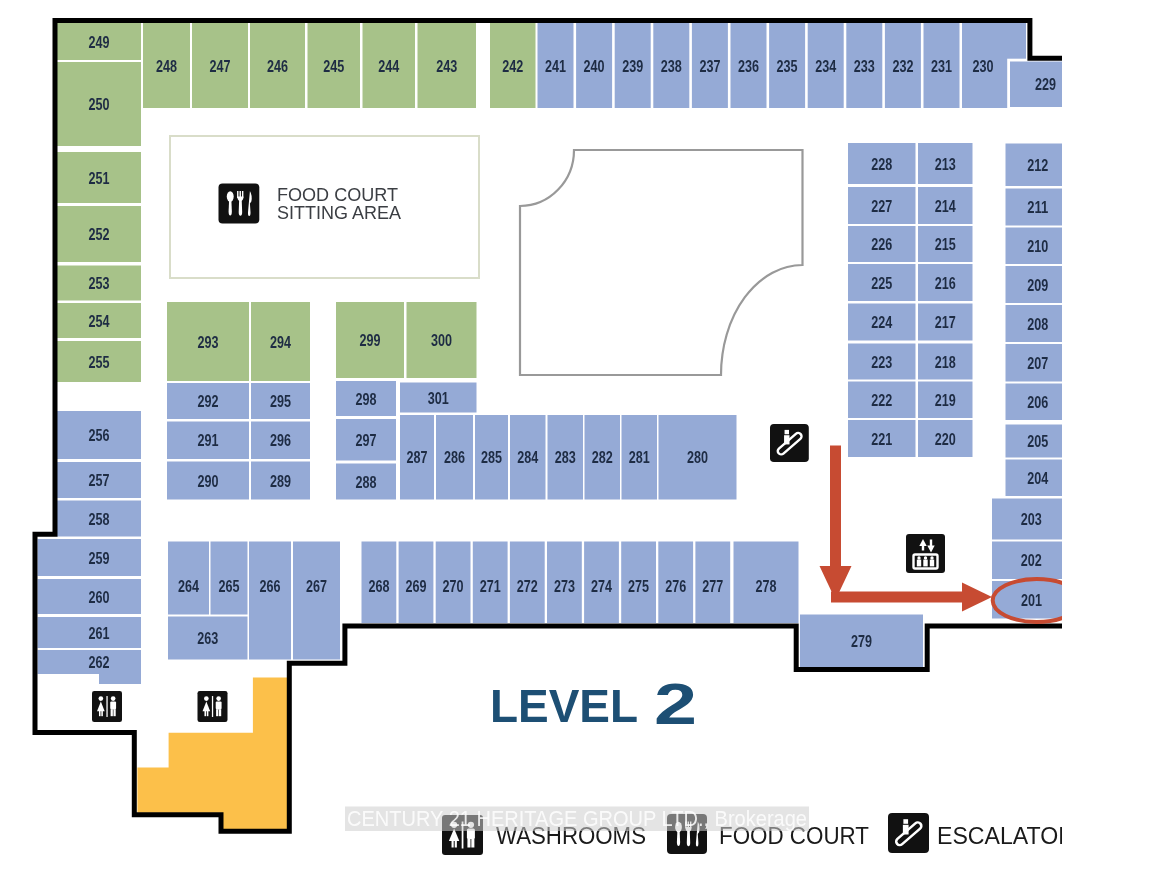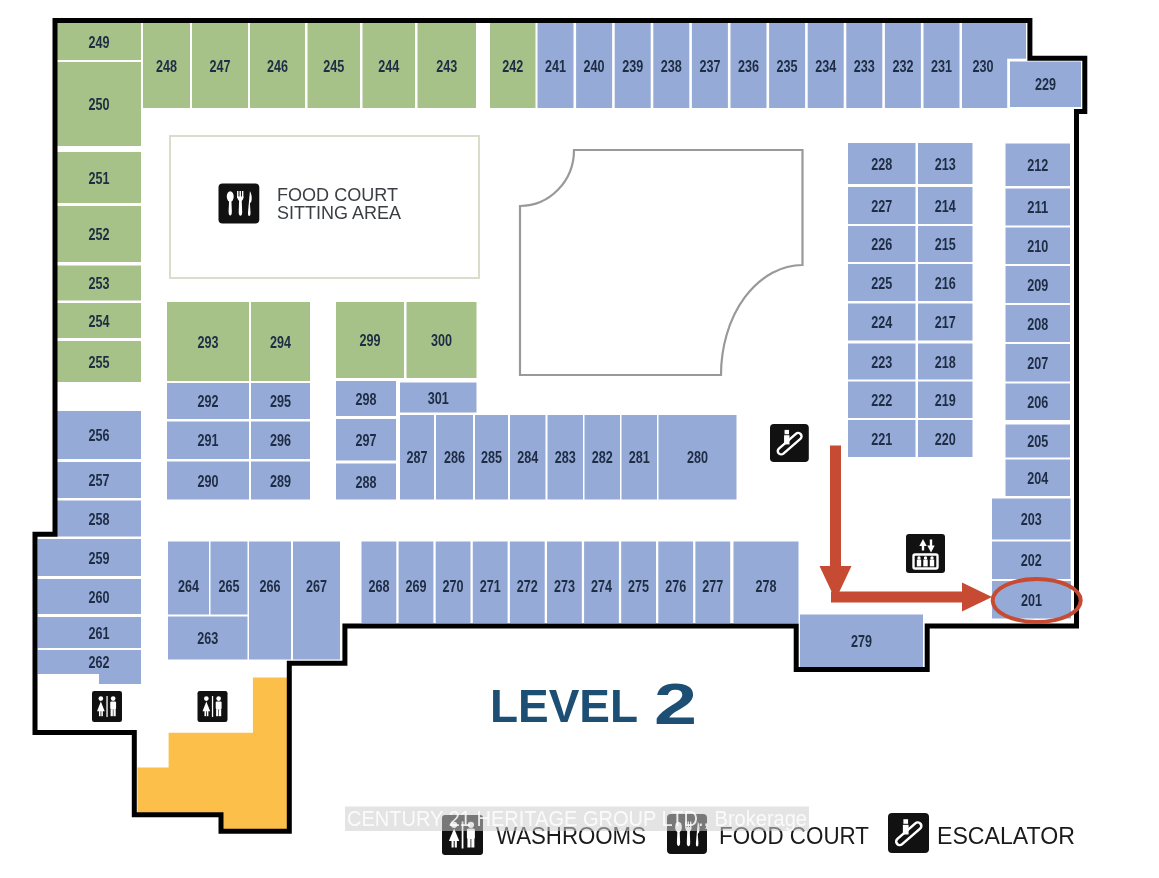--- a/index.html
+++ b/index.html
@@ -1,15 +1,15 @@
 <!DOCTYPE html>
 <html><head><meta charset="utf-8"><title>Level 2</title>
 <style>
 html,body{margin:0;padding:0;background:#ffffff;}
-#c{position:relative;width:1159px;height:878px;overflow:hidden;font-family:"Liberation Sans",sans-serif;}
+#c{position:relative;width:1062px;height:878px;overflow:hidden;font-family:"Liberation Sans",sans-serif;}
 </style></head><body>
 <div id="c">
 <svg width="1159" height="878" viewBox="0 0 1159 878" font-family="Liberation Sans, sans-serif">
 <rect width="1159" height="878" fill="#ffffff"></rect>
 <polygon fill="#fcc04a" points="252.9,677.4 287,677.4 287,830.2 221.5,830.2 221.5,812.7 137.4,812.7 137.4,767.6 168.6,767.6 168.6,732.8 252.9,732.8"></polygon>
 <rect x="170" y="136" width="309" height="142" fill="#ffffff" stroke="#d9ddc9" stroke-width="2"></rect>
 <path d="M574,150 H802.5 V265 A81.5,110 0 0 0 721,375 H520 V206 A54,56 0 0 0 574,150 Z" fill="#ffffff" stroke="#999999" stroke-width="2.2"></path>
 <rect x="57" y="23" width="84" height="37" fill="#a7c289"></rect>
 <rect x="57" y="62" width="84" height="84" fill="#a7c289"></rect>
 <rect x="57" y="152" width="84" height="51" fill="#a7c289"></rect>

